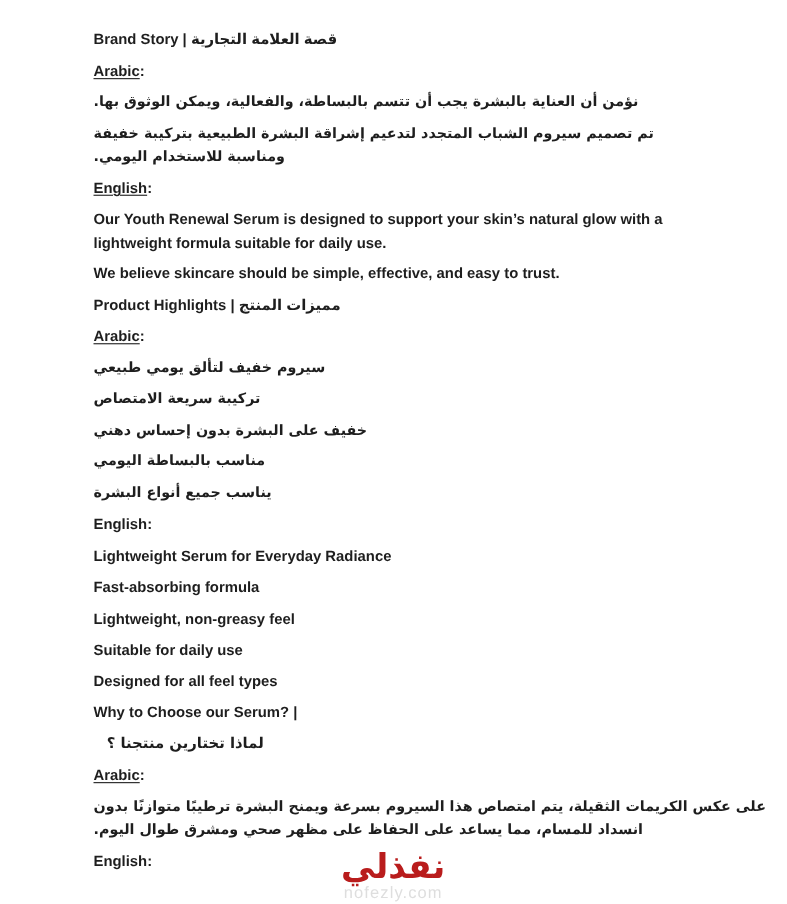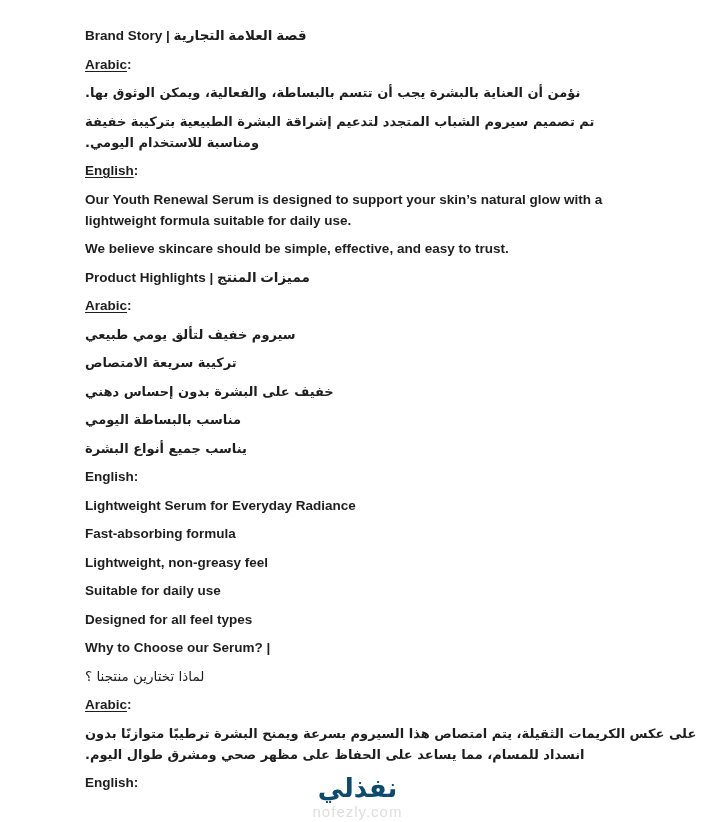--- a/index.html
+++ b/index.html
@@ -27,46 +27,47 @@
     font-weight: 700;
   }
   p.ar {
     direction: rtl;
     text-align: left;
     unicode-bidi: plaintext;
     font-family: "DejaVu Sans", sans-serif;
     font-size: 13px;
   }
   p.ar.title-ar {
-    font-weight: 400;
+    font-weight: 700;
     font-size: 13.5px;
+    margin-left: 12px;
   }
   p.ar.wide {
     
     margin-right: -76px;
   }
   .u {
     text-decoration: underline;
     text-underline-offset: 2px;
   }
   .watermark {
     position: absolute;
     left: 0;
     right: 0;
     bottom: 2px;
     text-align: center;
     pointer-events: none;
   }
   .wm-logo {
     direction: rtl;
     font-family: "DejaVu Sans", sans-serif;
-    font-size: 26px;
+    font-size: 31px;
     font-weight: 700;
     line-height: 30px;
-    color: #0c4a6e;
+    color: #b91c1c;
   }
   .wm-url {
     font-size: 15px;
     line-height: 17px;
     letter-spacing: 1px;
     color: #dedede;
   }
 </style>
 </head>
 <body>

